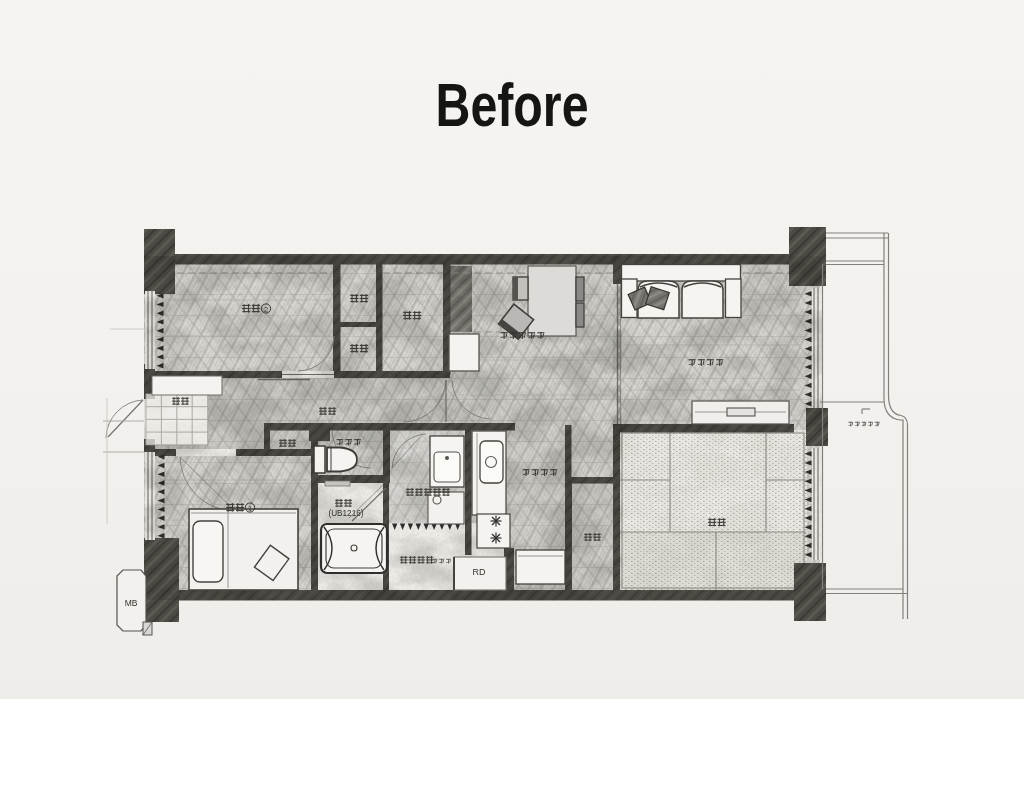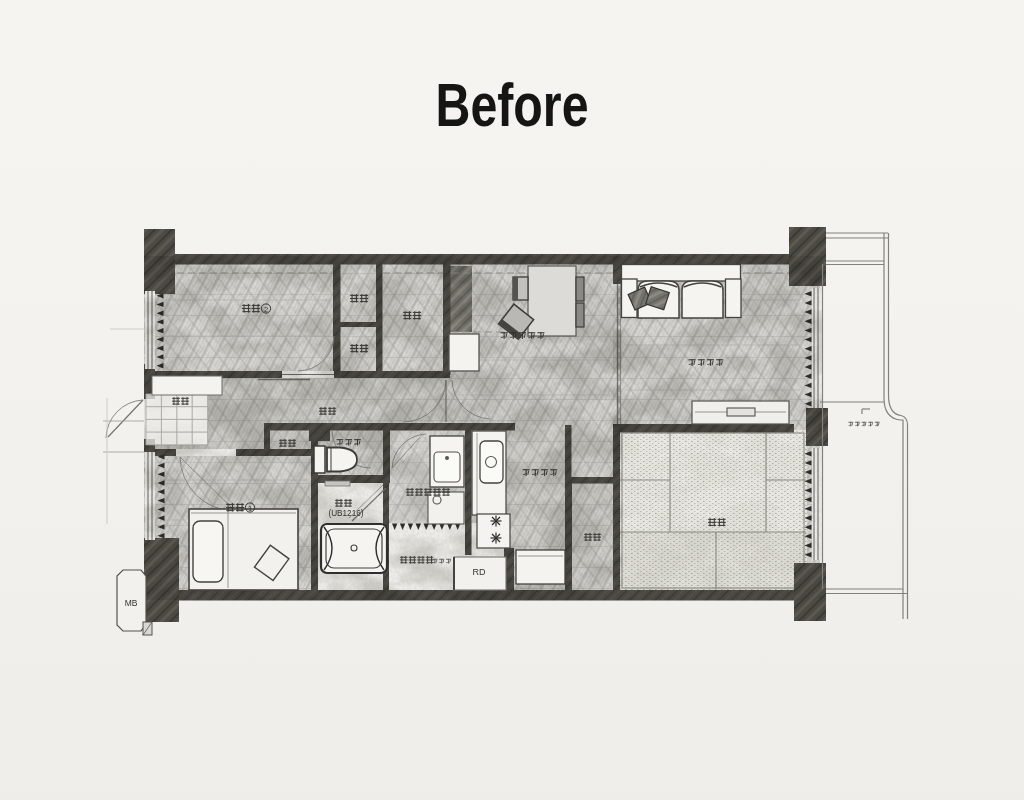--- a/index.html
+++ b/index.html
@@ -1,15 +1,15 @@
 <!DOCTYPE html>
 <html><head><meta charset="utf-8">
 <style>
 html,body{margin:0;padding:0;background:#fff;}
-#page{position:relative;width:1024px;height:800px;overflow:hidden;background:linear-gradient(180deg,#f5f4f1 0%,#f3f2ee 45%,#eeede9 100%);font-family:"Liberation Sans",sans-serif;}
+#page{position:relative;width:1024px;height:699px;overflow:hidden;background:linear-gradient(180deg,#f5f4f1 0%,#f3f2ee 45%,#eeede9 100%);font-family:"Liberation Sans",sans-serif;}
 </style></head><body>
 <div id="page">
 <svg width="1024" height="800" viewBox="0 0 1024 800">
 <defs>
 <pattern id="fl" width="11" height="11" patternUnits="userSpaceOnUse" patternTransform="rotate(27)">
   <rect width="11" height="11" fill="#dbdad6"></rect>
   <rect x="0" width="2.6" height="11" fill="#bfbeba"></rect>
   <rect x="5.2" width="1.3" height="11" fill="#cccbc7"></rect>
   <rect x="8.4" width="0.9" height="11" fill="#c6c5c1"></rect>
 </pattern>

